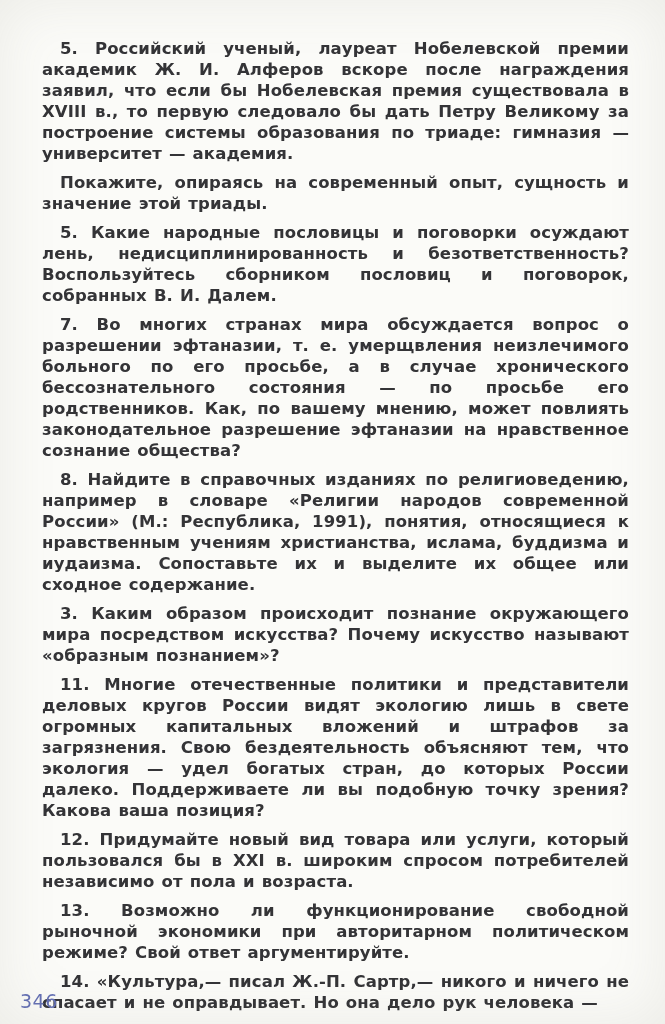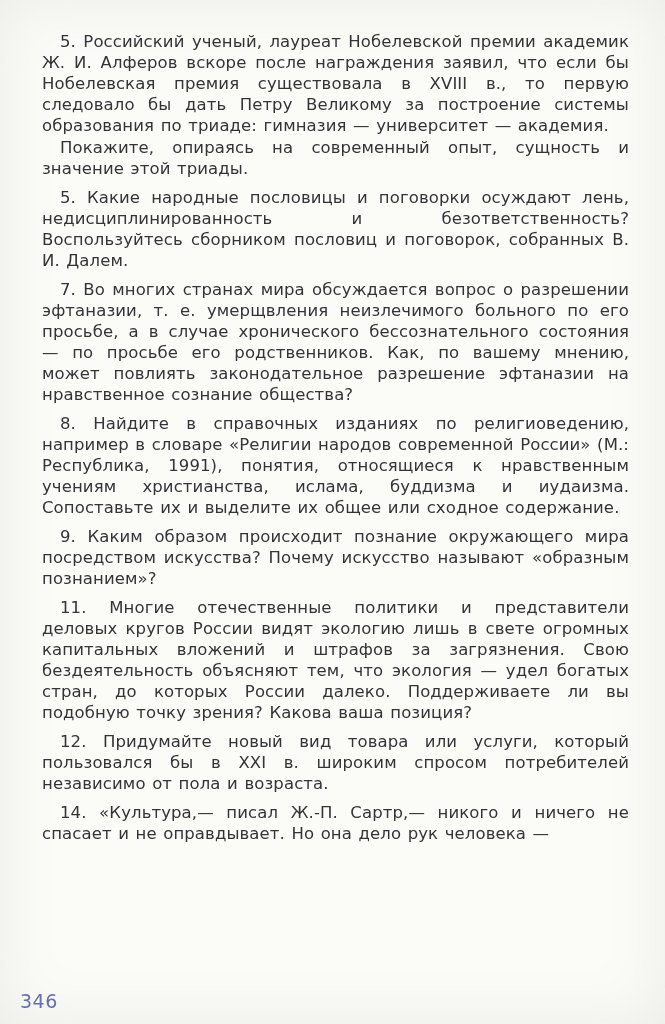--- a/index.html
+++ b/index.html
@@ -20,23 +20,24 @@
     box-shadow: inset 0 0 60px rgba(120,120,110,0.12);
   }
   .page {
     padding: 30px 36px 0 42px;
   }
   .para {
     font-size: 16.5px;
     line-height: 21px;
     text-align: justify;
     text-indent: 18px;
-    margin: 1px 0 8px 0;
+    margin: 8px 0 8px 0;
     letter-spacing: 0.1px;
     word-spacing: 1.2px;
+    font-weight: bold;
   }
   .para.no-gap {
     margin-bottom: 0;
   }
   .page-number {
     position: absolute;
     left: 20px;
     bottom: 12px;
     font-size: 19px;
     color: #6470b4;
@@ -45,21 +46,22 @@
 </style>
 </head>
 <body>
 
 <div class="page">
   <p class="para no-gap">5. Российский ученый, лауреат Нобелевской премии академик Ж. И. Алферов вскоре после награждения заявил, что если бы Нобелевская премия существовала в XVIII в., то первую следовало бы дать Петру Великому за построение системы образования по триаде: гимназия — университет — академия.</p>
   <p class="para">Покажите, опираясь на современный опыт, сущность и значение этой триады.</p>
   <p class="para">5. Какие народные пословицы и поговорки осуждают лень, недисциплинированность и безответственность? Воспользуйтесь сборником пословиц и поговорок, собранных В. И. Далем.</p>
   <p class="para">7. Во многих странах мира обсуждается вопрос о разрешении эфтаназии, т. е. умерщвления неизлечимого больного по его просьбе, а в случае хронического бессознательного состояния — по просьбе его родственников. Как, по вашему мнению, может повлиять законодательное разрешение эфтаназии на нравственное сознание общества?</p>
   <p class="para">8. Найдите в справочных изданиях по религиоведению, например в словаре «Религии народов современной России» (М.: Республика, 1991), понятия, относящиеся к нравственным учениям христианства, ислама, буддизма и иудаизма. Сопоставьте их и выделите их общее или сходное содержание.</p>
-  <p class="para">9. Каким образом происходит познание окружающего мира посредством искусства? Почему искусство называют «образным познанием»?</p>
+  <p class="para">3. Каким образом происходит познание окружающего мира посредством искусства? Почему искусство называют «образным познанием»?</p>
   <p class="para">11. Многие отечественные политики и представители деловых кругов России видят экологию лишь в свете огромных капитальных вложений и штрафов за загрязнения. Свою бездеятельность объясняют тем, что экология — удел богатых стран, до которых России далеко. Поддерживаете ли вы подобную точку зрения? Какова ваша позиция?</p>
   <p class="para">12. Придумайте новый вид товара или услуги, который пользовался бы в XXI в. широким спросом потребителей независимо от пола и возраста.</p>
+  <p class="para">13. Возможно ли функционирование свободной рыночной экономики при авторитарном политическом режиме? Свой ответ аргументируйте.</p>
   <p class="para">14. «Культура,— писал Ж.-П. Сартр,— никого и ничего не спасает и не оправдывает. Но она дело рук человека —</p>
 </div>
 
 <div class="page-number">346</div>
 
 <div class="scan-vignette"></div>
 
 </body></html>

